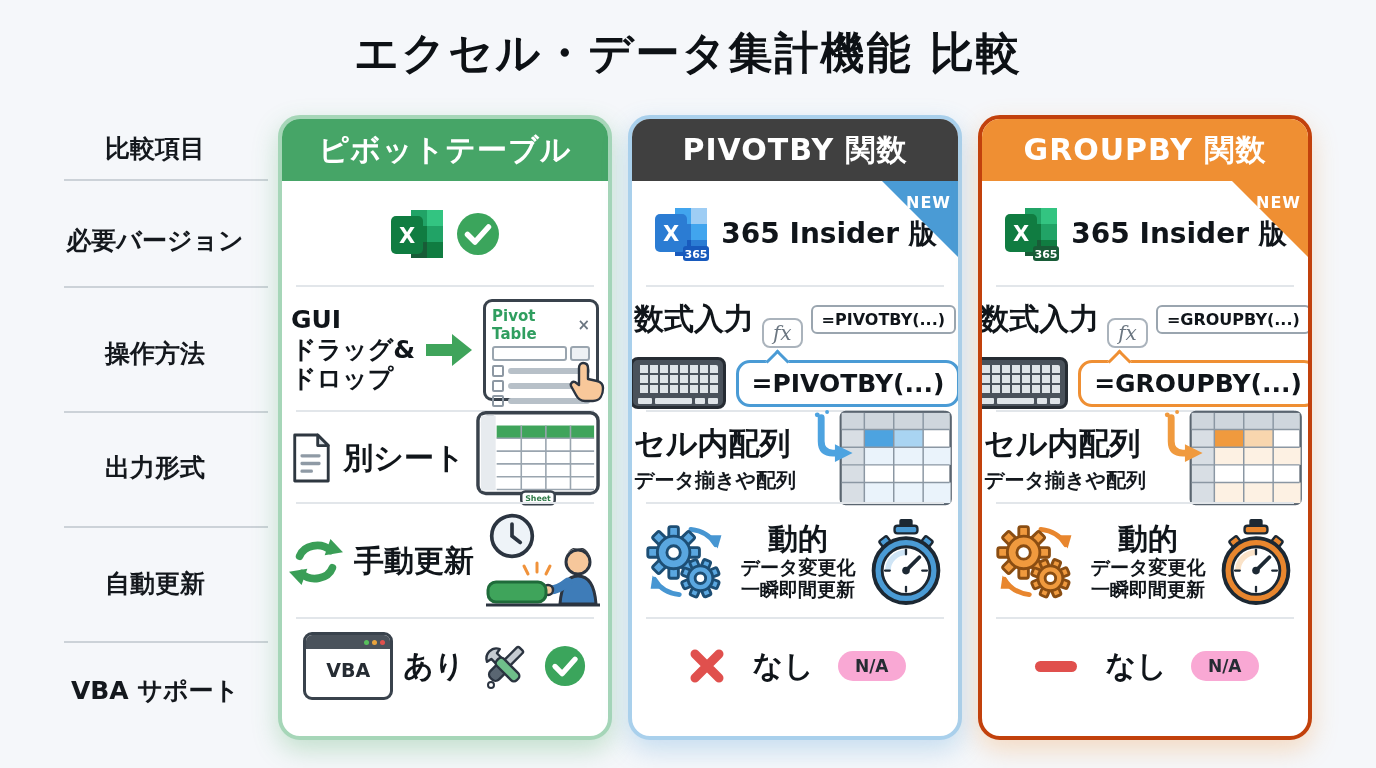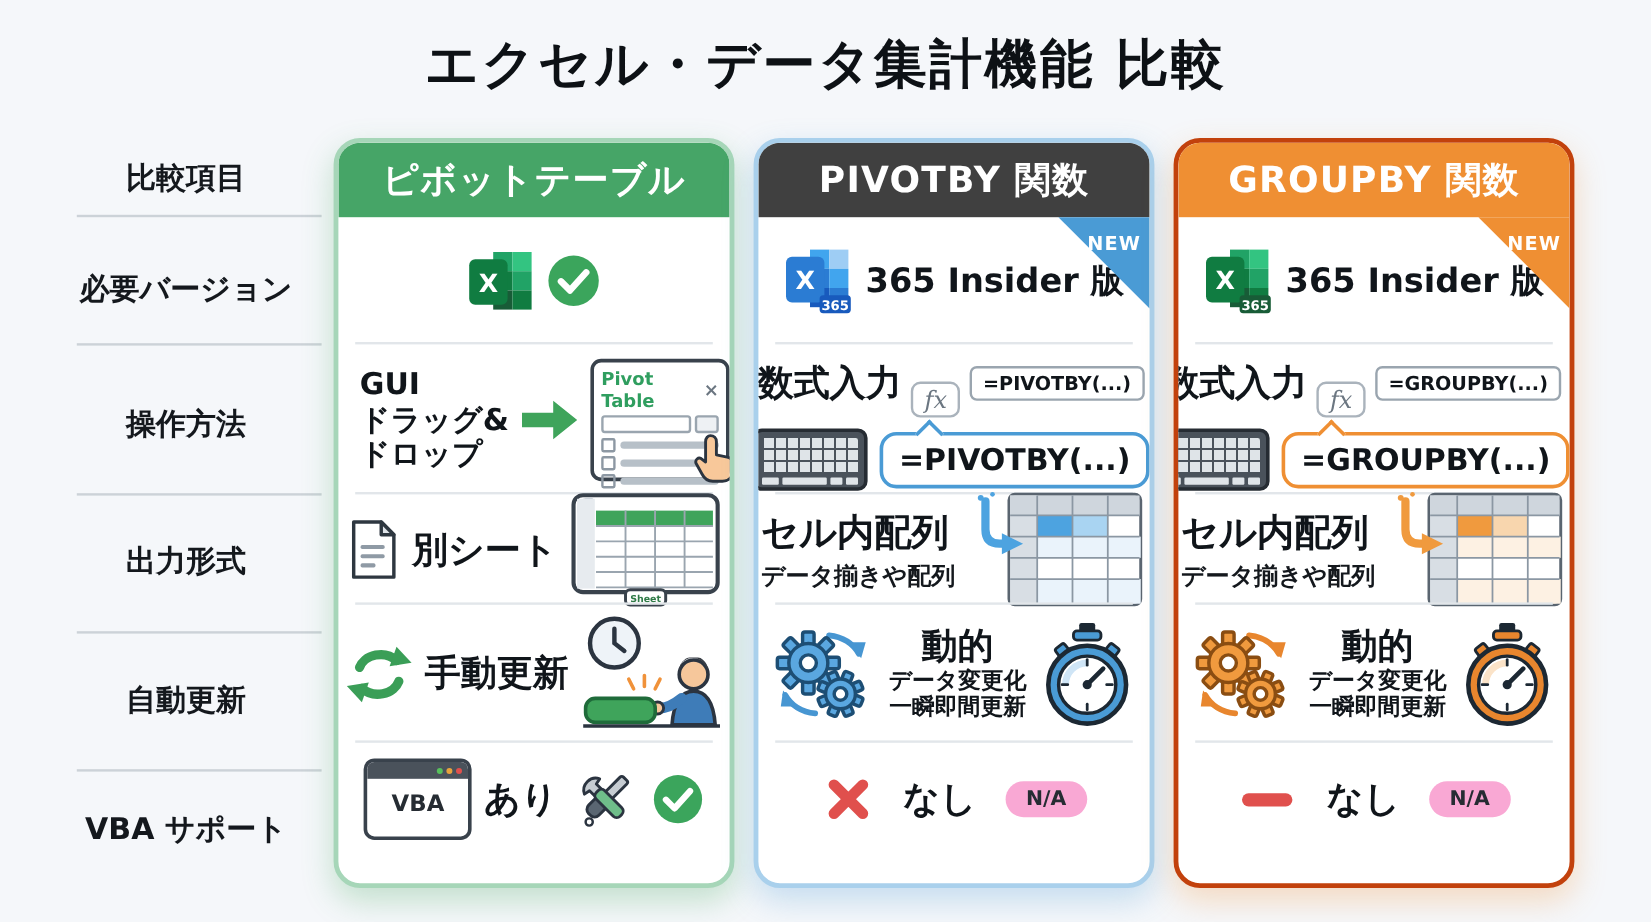--- a/index.html
+++ b/index.html
@@ -14,21 +14,21 @@
   .card.green{left:278px;border:4px solid #a6d6b8;box-shadow:0 10px 26px rgba(63,164,91,.28);}
   .card.blue{left:628px;border:4px solid #a9d0ec;box-shadow:0 10px 26px rgba(74,155,213,.28);}
   .card.orange{left:978px;border:4px solid #c2410c;box-shadow:0 10px 26px rgba(239,143,51,.28);}
   .card-header{height:62px;display:flex;align-items:center;justify-content:center;color:#fff;font-weight:800;font-size:30px;letter-spacing:1px;}
   .green .card-header{background:#46a567;}
   .blue .card-header{background:#404040;}
   .orange .card-header{background:#ef8f33;}
   .row{position:relative;display:flex;align-items:center;justify-content:center;gap:10px;box-sizing:border-box;}
   .row::after{content:"";position:absolute;left:14px;right:14px;bottom:0;height:2px;background:#e2e6ea;}
   .row.last::after{display:none;}
-  .r1{height:106px;} .r2{height:125px;justify-content:flex-end;} .r3{height:92px;justify-content:center;} .r4{height:115px;} .r5{height:94px;}
+  .r1{height:106px;} .r2{height:125px;} .r3{height:92px;justify-content:center;} .r4{height:115px;} .r5{height:94px;}
   .big-text{font-weight:800;font-size:28px;}
   .mid-text{font-weight:800;font-size:30px;}
   
   .ribbon{position:absolute;top:0;right:0;width:0;height:0;border-top:76px solid #4a9bd5;border-left:76px solid transparent;}
   .orange .ribbon{border-top-color:#ef8f33;}
   .ribbon-text{position:absolute;top:12px;right:7px;color:#fff;font-weight:800;font-size:16px;letter-spacing:1px;}
   
   .op-lines{font-weight:800;font-size:25px;line-height:1.18;text-align:left;}
   
   .panel{position:relative;width:116px;height:102px;background:#fff;border:3px solid #39424c;border-radius:9px;padding:5px 6px;box-sizing:border-box;flex:none;}

